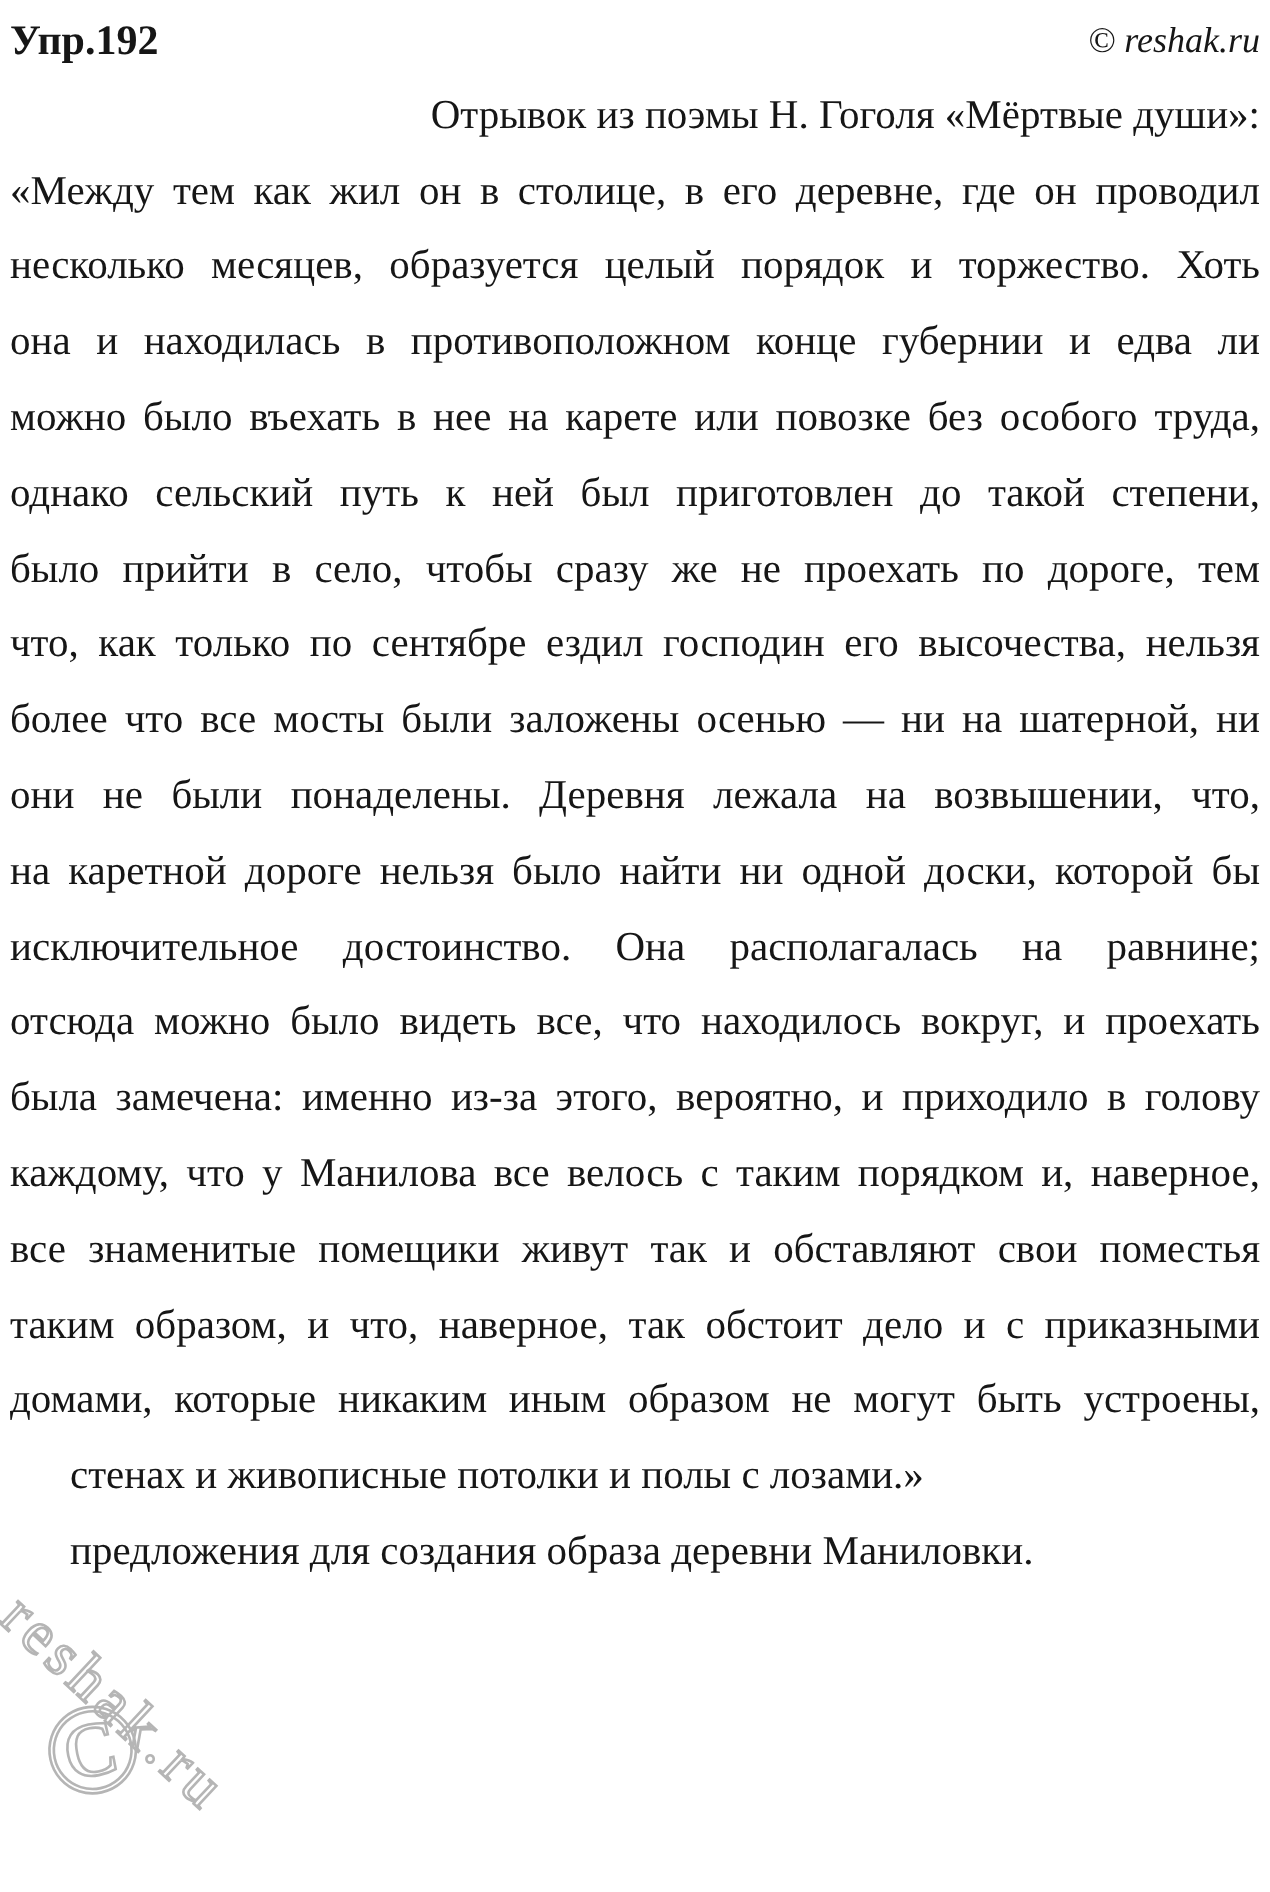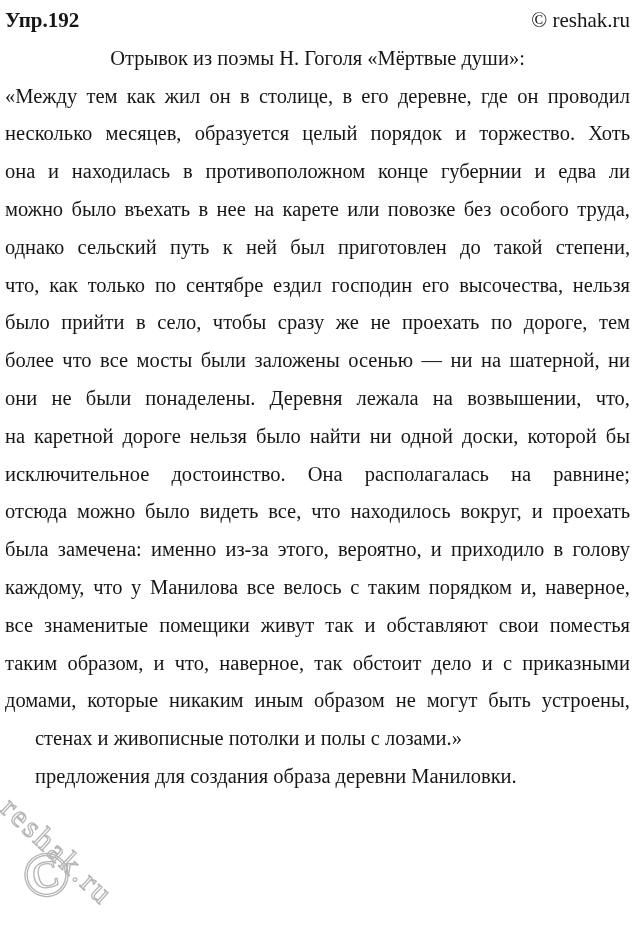--- a/index.html
+++ b/index.html
@@ -8,23 +8,23 @@
     background:#ffffff;
     font-family:"Liberation Serif", serif;
     color:#161616;
   }
   .page{position:relative;z-index:1;padding:2px 5px 0 5px;}
   .header-row{
     display:flex;justify-content:space-between;align-items:flex-start;
     line-height:37.8px;
   }
   .ex-num{font-weight:700;font-size:21px;}
-  .copyright{font-size:21px;}
+  .copyright{font-size:18px;font-style:italic;}
   .line{font-size:20.5px;line-height:37.8px;}
-  .intro{text-align:center;}
+  .intro{text-align:right;}
   .jline{text-align:justify;text-align-last:justify;}
   .jline.last{text-align:justify;text-align-last:left;margin-left:30px;}
   
   .wm{position:absolute;z-index:0;left:0;top:0;width:635px;height:946px;pointer-events:none;}
   .wm-text{
     position:absolute;left:18px;top:790px;
     transform:rotate(43deg);transform-origin:0 0;
     font-size:31px;letter-spacing:3px;
     color:transparent;-webkit-text-stroke:1.3px #b5b5b5;
   }
@@ -50,22 +50,22 @@
   </div>
 
   <div class="line intro">Отрывок из поэмы Н. Гоголя «Мёртвые души»:</div>
 
   <div>
       <div class="line jline">«Между тем как жил он в столице, в его деревне, где он проводил</div>
       <div class="line jline">несколько месяцев, образуется целый порядок и торжество. Хоть</div>
       <div class="line jline">она и находилась в противоположном конце губернии и едва ли</div>
       <div class="line jline">можно было въехать в нее на карете или повозке без особого труда,</div>
       <div class="line jline">однако сельский путь к ней был приготовлен до такой степени,</div>
+      <div class="line jline">было прийти в село, чтобы сразу же не проехать по дороге, тем</div>
       <div class="line jline">что, как только по сентябре ездил господин его высочества, нельзя</div>
-      <div class="line jline">было прийти в село, чтобы сразу же не проехать по дороге, тем</div>
       <div class="line jline">более что все мосты были заложены осенью — ни на шатерной, ни</div>
       <div class="line jline">они не были понаделены. Деревня лежала на возвышении, что,</div>
       <div class="line jline">на каретной дороге нельзя было найти ни одной доски, которой бы</div>
       <div class="line jline">исключительное достоинство. Она располагалась на равнине;</div>
       <div class="line jline">отсюда можно было видеть все, что находилось вокруг, и проехать</div>
       <div class="line jline">была замечена: именно из-за этого, вероятно, и приходило в голову</div>
       <div class="line jline">каждому, что у Манилова все велось с таким порядком и, наверное,</div>
       <div class="line jline">все знаменитые помещики живут так и обставляют свои поместья</div>
       <div class="line jline">таким образом, и что, наверное, так обстоит дело и с приказными</div>
       <div class="line jline">домами, которые никаким иным образом не могут быть устроены,</div>

